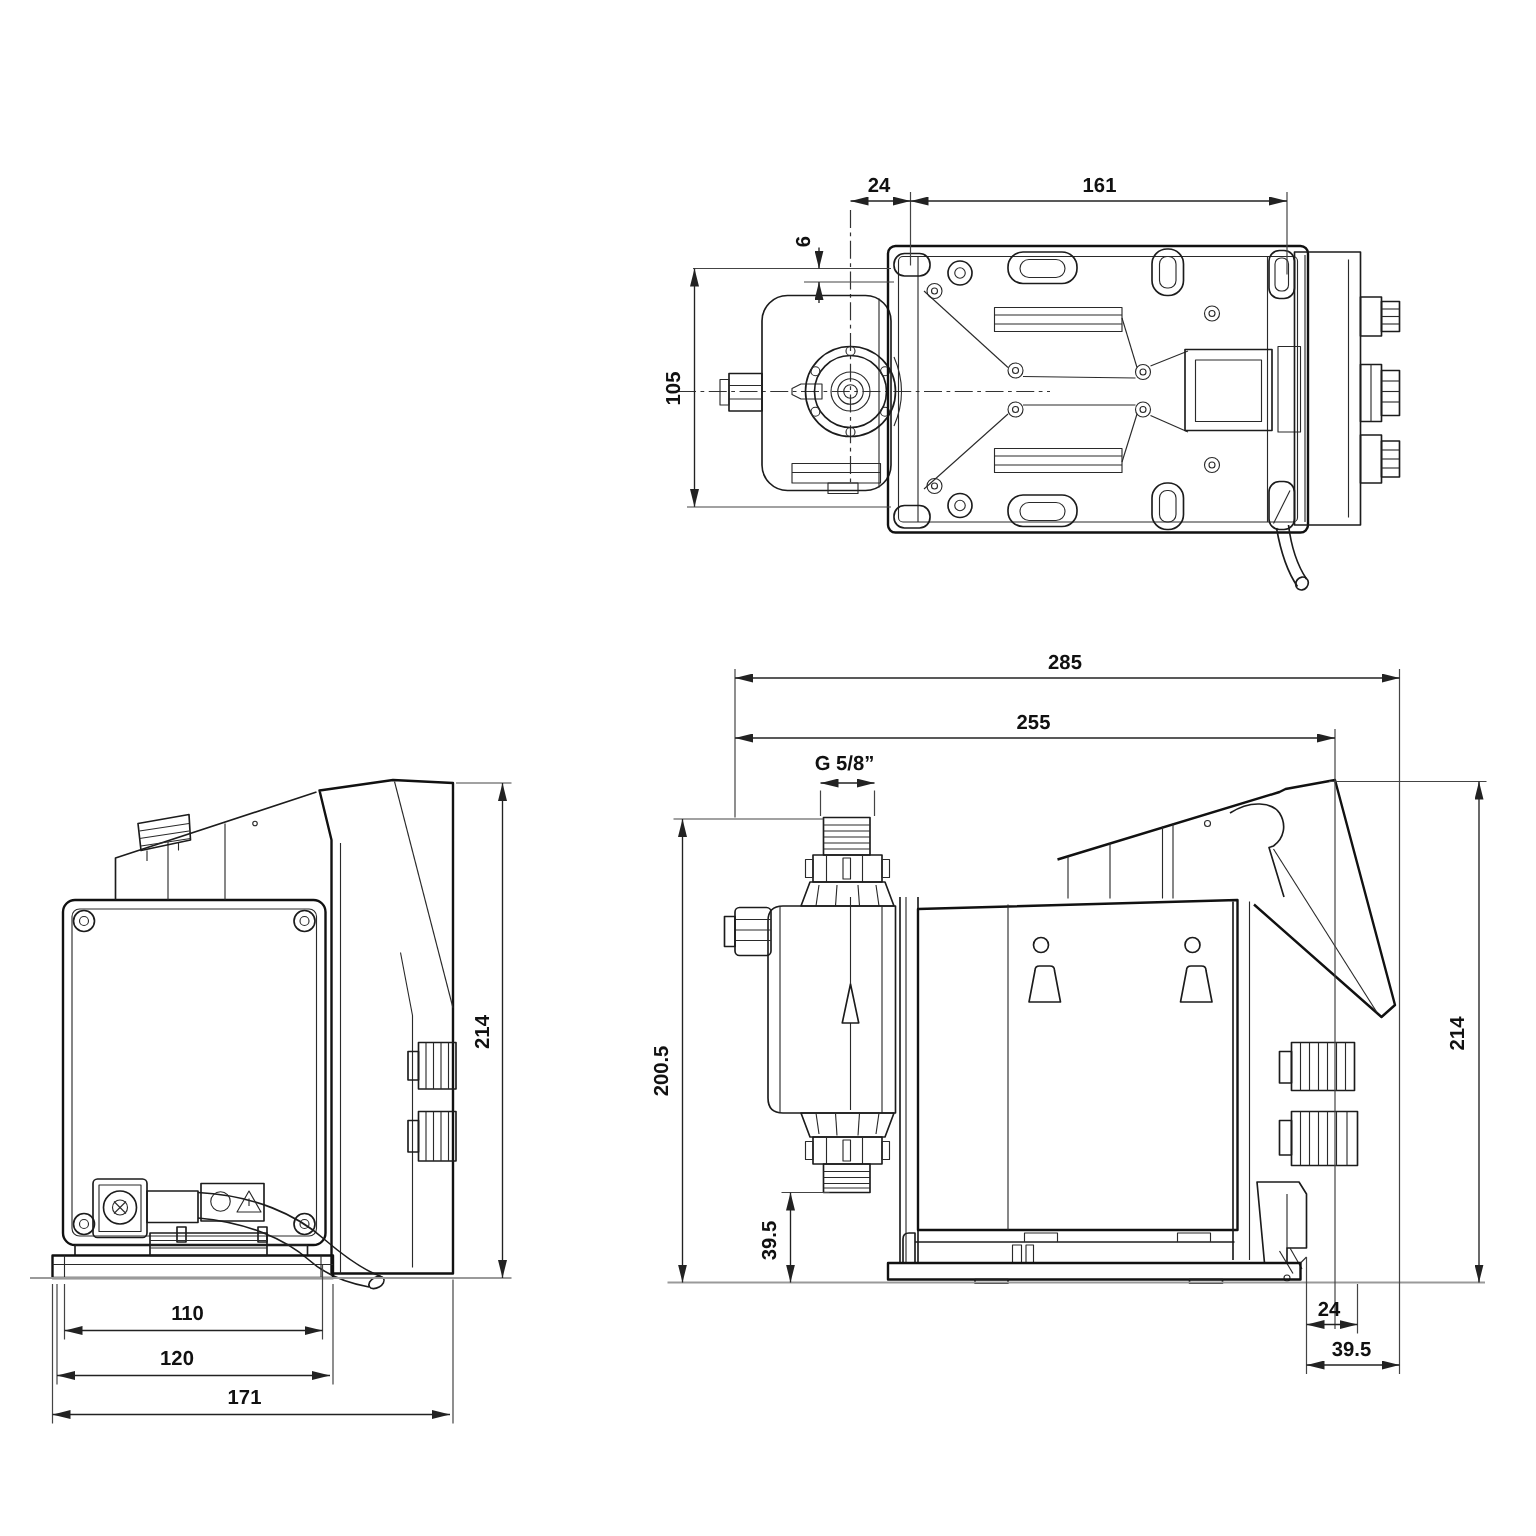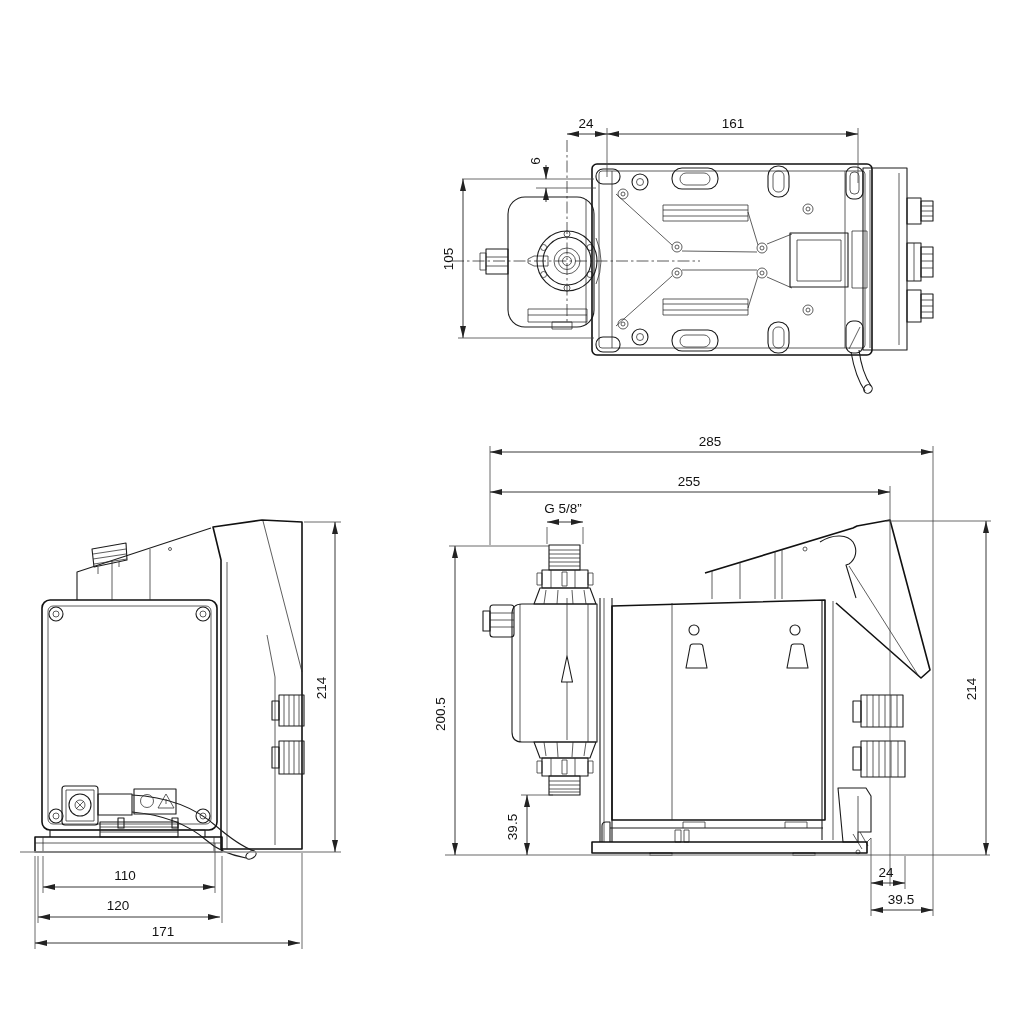--- a/index.html
+++ b/index.html
@@ -1,16 +1,16 @@
 <!DOCTYPE html>
 <html><head>
 <meta charset="utf-8">
 <style>
   html,body{margin:0;padding:0;background:#ffffff;}
-  .canvas{width:1024px;height:1024px;background:#ffffff;position:relative;font-family:"Liberation Sans",sans-serif;}
+  .canvas{width:1024px;height:1024px;background:#ffffff;position:relative;font-family:"Liberation Sans",sans-serif;font-weight:bold;}
   svg{display:block;}
   .ln  {fill:none;stroke:#1c1c1c;stroke-width:1.1;stroke-linejoin:round;}
   .ln2 {fill:none;stroke:#111111;stroke-width:1.6;stroke-linejoin:round;}
   .t   {fill:none;stroke:#2a2a2a;stroke-width:0.75;stroke-linejoin:round;}
   .cl  {fill:none;stroke:#333333;stroke-width:0.8;stroke-dasharray:12 3 2.5 3;}
   .dim {fill:none;stroke:#222222;stroke-width:0.9;}
   .ext {fill:none;stroke:#444444;stroke-width:0.8;}
   .gnd {fill:none;stroke:#9a9a9a;stroke-width:1.4;}
   .dt  {font-family:"Liberation Sans",sans-serif;font-size:13.5px;fill:#111111;text-anchor:middle;}
   .wh  {fill:#ffffff;}

